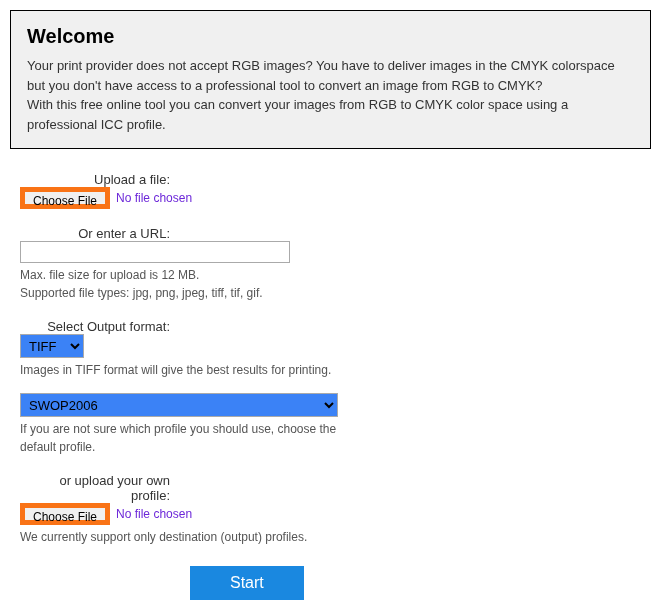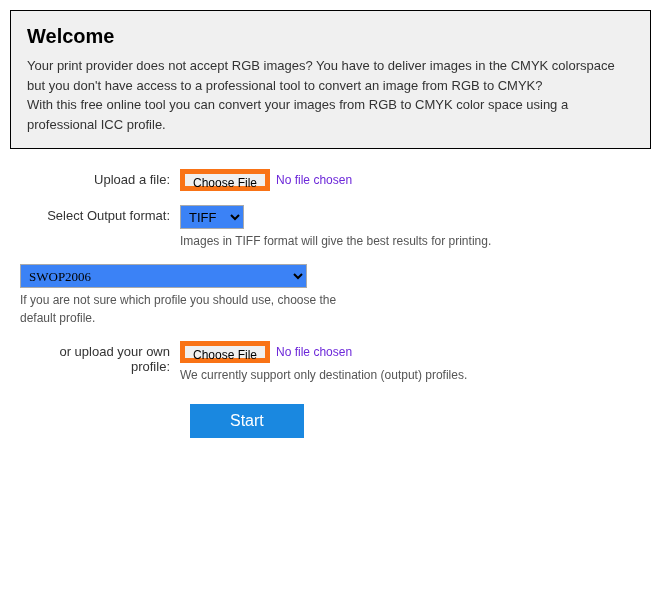--- a/index.html
+++ b/index.html
@@ -33,20 +33,21 @@
     }
 
     .form-area {
       padding: 0 10px;
     }
 
     .form-row {
       display: flex;
       align-items: flex-start;
       margin-bottom: 14px;
+      flex-direction: column;
     }
 
     .form-label {
       text-align: right;
       min-width: 160px;
       padding-right: 10px;
       padding-top: 3px;
       font-size: 13px;
       color: #333;
       flex-shrink: 0;
@@ -105,22 +106,21 @@
       color: #fff;
       border: none;
       padding: 8px 40px;
       font-size: 16px;
       cursor: pointer;
       margin-top: 6px;
       margin-left: 170px;
     }
 
     .select-wide {
-      width: 287px;
-      font-family: Liberation Serif, serif;
+      width: 318px;
     }
   </style>
 </head>
 <body>
 
 <div class="welcome-box">
   <h1>Welcome</h1>
   <p>Your print provider does not accept RGB images? You have to deliver images in the CMYK colorspace but you don't have access to a professional tool to convert an image from RGB to CMYK?<br>With this free online tool you can convert your images from RGB to CMYK color space using a professional ICC profile.</p>
 </div>
 
@@ -129,20 +129,30 @@
   <div class="form-row">
     <div class="form-label">Upload a file:</div>
     <div class="form-content">
       <div class="file-input-wrapper">
         <button class="file-btn">Choose File</button>
         <span class="no-file-text">No file chosen</span>
       </div>
     </div>
   </div>
 
+  <div class="form-row">
+    <div class="form-label">Or enter a URL:</div>
+    <div class="form-content">
+      <input type="text" style="">
+      <div class="hint">
+        <div>Max. file size for upload is 12 MB.</div>
+        <div>Supported file types: jpg, png, jpeg, tiff, tif, gif.</div>
+      </div>
+    </div>
+  </div>
 
   <div class="form-row">
     <div class="form-label">Select Output format:</div>
     <div class="form-content">
       <select>
         <option>TIFF</option>
         <option>JPEG</option>
         <option>PNG</option>
       </select>
       <div class="hint">Images in TIFF format will give the best results for printing.</div>

